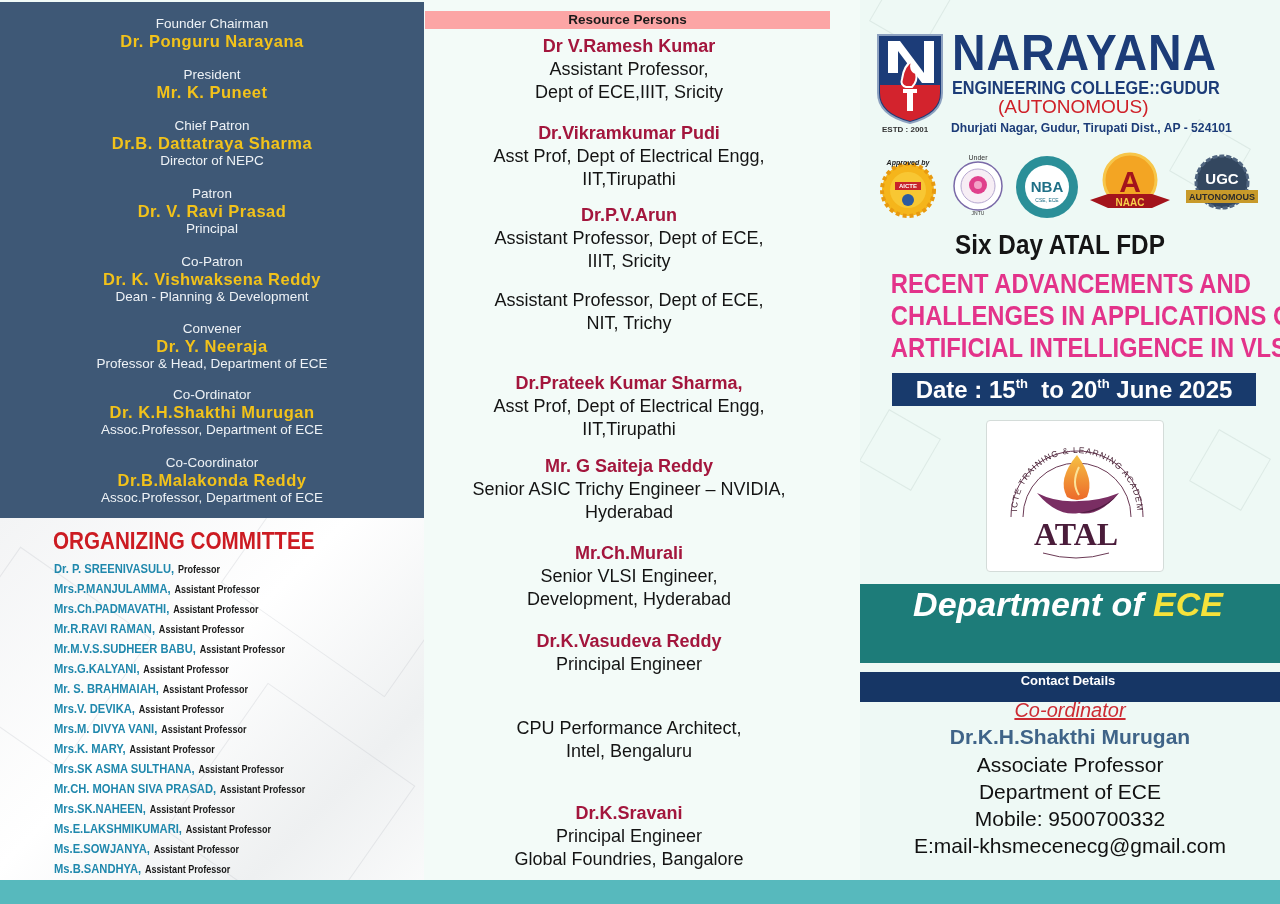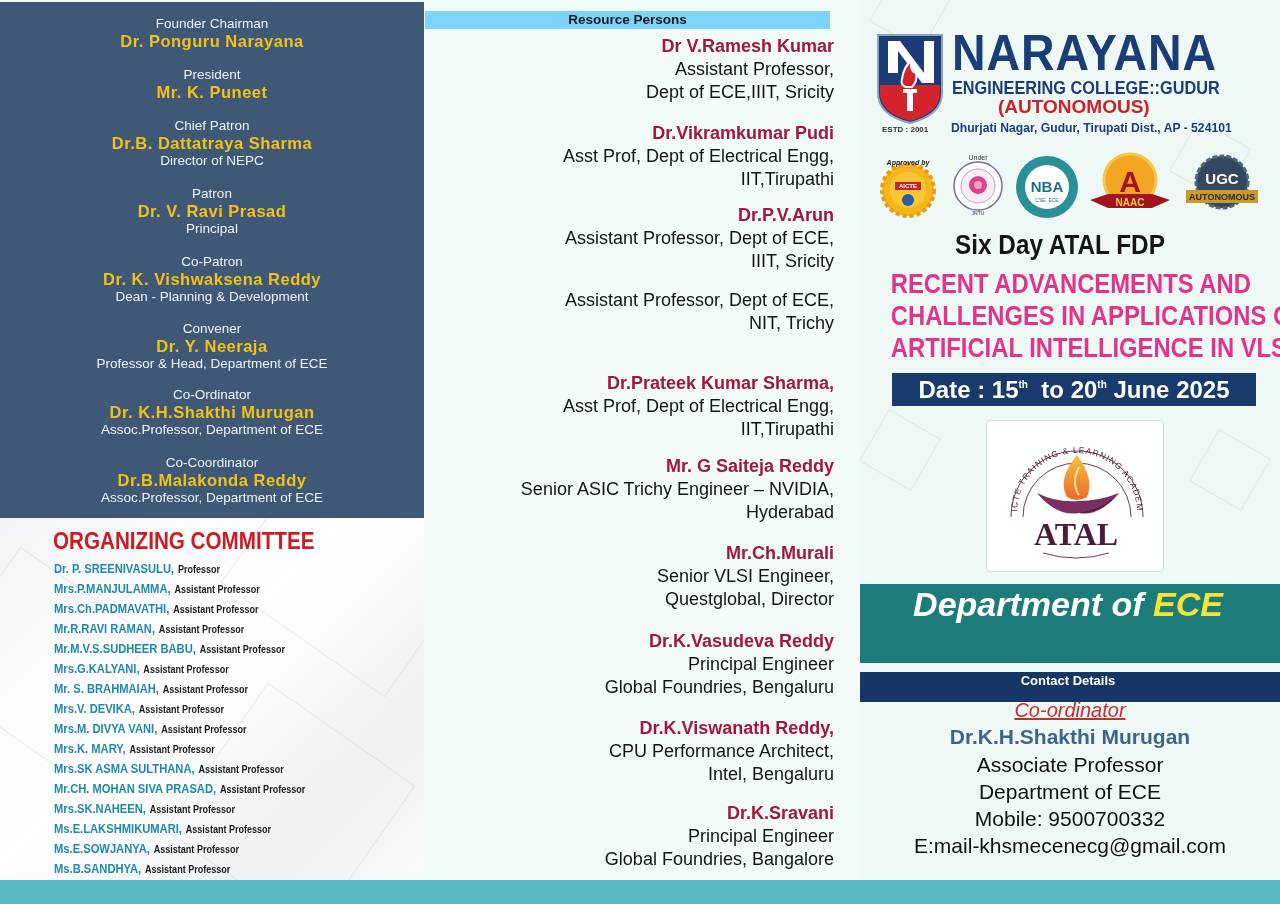--- a/index.html
+++ b/index.html
@@ -51,24 +51,24 @@
     .org-item .oname { color: #2088ad; font-weight: bold; font-size: 13px; }
     .org-item .odesig { color: #1a1a1a; font-weight: bold; font-size: 10.5px; }
 
     
     .mid-panel {
       position: absolute; left: 424px; top: 0; width: 436px; height: 880px;
       background: #f3fbf8;
     }
     .rp-header {
       position: absolute; left: 1px; top: 11px; width: 405px; height: 18px;
-      background: #7dd3fc; text-align: center;
+      background: #fca5a5; text-align: center;
       font-weight: bold; font-size: 13.5px; line-height: 18px; color: #1a1a1a;
     }
-    .rp { position: absolute; left: 0; width: 410px; text-align: right; }
+    .rp { position: absolute; left: 0; width: 410px; text-align: center; }
     .rp .rname {
       color: #a3163d; font-weight: bold; font-size: 18px; line-height: 23px;
     }
     .rp .rline {
       color: #141414; font-size: 18px; line-height: 23px;
     }
 
     
     .right-panel {
       position: absolute; left: 860px; top: 0; width: 420px; height: 880px;
@@ -88,21 +88,21 @@
       color: #1c3c78; font-weight: bold; font-size: 50px; line-height: 50px;
       letter-spacing: 1px; transform: scaleX(0.93); transform-origin: left;
     }
     .college-sub {
       position: absolute; left: 92px; top: 78px;
       color: #1c3c78; font-weight: bold; font-size: 17.5px; line-height: 20px;
       transform: scaleX(0.93); transform-origin: left; white-space: nowrap;
     }
     .college-auto {
       position: absolute; left: 138px; top: 96px;
-      color: #cf2028; font-weight: bold; font-size: 19px; line-height: 22px;
+      color: #cf2028; font-weight: normal; font-size: 19px; line-height: 22px;
     }
     .college-addr {
       position: absolute; left: 91px; top: 119px;
       color: #1c3c78; font-weight: bold; font-size: 13.5px; line-height: 17px;
       transform: scaleX(0.9); transform-origin: left; white-space: nowrap;
     }
     .badges { position: absolute; left: 14px; top: 152px; width: 400px; height: 70px; }
     .badge { position: absolute; }
     .fdp-title {
       position: absolute; left: 0; top: 228px; width: 400px; text-align: center;
@@ -113,21 +113,21 @@
       position: absolute; left: 0; top: 268px; width: 410px; text-align: center;
       color: #e3338a; font-weight: bold; font-size: 28px; line-height: 32px;
       transform: scaleX(0.85); transform-origin: center;
       white-space: nowrap;
     }
     .date-bar {
       position: absolute; left: 32px; top: 373px; width: 364px; height: 33px;
       background: #183a6c; color: #fff; font-size: 24px; line-height: 33px;
       text-align: center; font-weight: bold;
     }
-    .date-bar sup { font-size: 10px; vertical-align: 10px; line-height: 0; text-align: right; }
+    .date-bar sup { font-size: 13px; vertical-align: 10px; line-height: 0; text-align: right; }
     .atal-box {
       position: absolute; left: 126px; top: 420px; width: 178px; height: 152px;
       background: #fff; border: 1px solid #d4dcd9; border-radius: 4px;
     }
     .org-box {
       position: absolute; left: -4px; top: 584px; width: 424px; height: 79px;
       background: #1d7c79; text-align: center;
     }
     .org-box .organized {
       color: #fff; font-size: 22px; line-height: 26px; text-decoration: underline;
@@ -259,29 +259,27 @@
         <div class="rline">IIT,Tirupathi</div>
       </div>
       <div class="rp" style="top: 455px;">
         <div class="rname">Mr. G Saiteja Reddy</div>
         <div class="rline">Senior ASIC Trichy Engineer – NVIDIA,</div>
         <div class="rline">Hyderabad</div>
       </div>
       <div class="rp" style="top: 542px;">
         <div class="rname">Mr.Ch.Murali</div>
         <div class="rline">Senior VLSI Engineer,</div>
-        <div class="rline">Questglobal, Director</div>
+        <div class="rline">Development, Hyderabad</div>
       </div>
       <div class="rp" style="top: 630px;">
         <div class="rname">Dr.K.Vasudeva Reddy</div>
         <div class="rline">Principal Engineer</div>
-        <div class="rline">Global Foundries, Bengaluru</div>
       </div>
       <div class="rp" style="top: 717px;">
-        <div class="rname">Dr.K.Viswanath Reddy,</div>
         <div class="rline">CPU Performance Architect,</div>
         <div class="rline">Intel, Bengaluru</div>
       </div>
       <div class="rp" style="top: 802px;">
         <div class="rname">Dr.K.Sravani</div>
         <div class="rline">Principal Engineer</div>
         <div class="rline">Global Foundries, Bangalore</div>
       </div>
     </div>
 </div>

